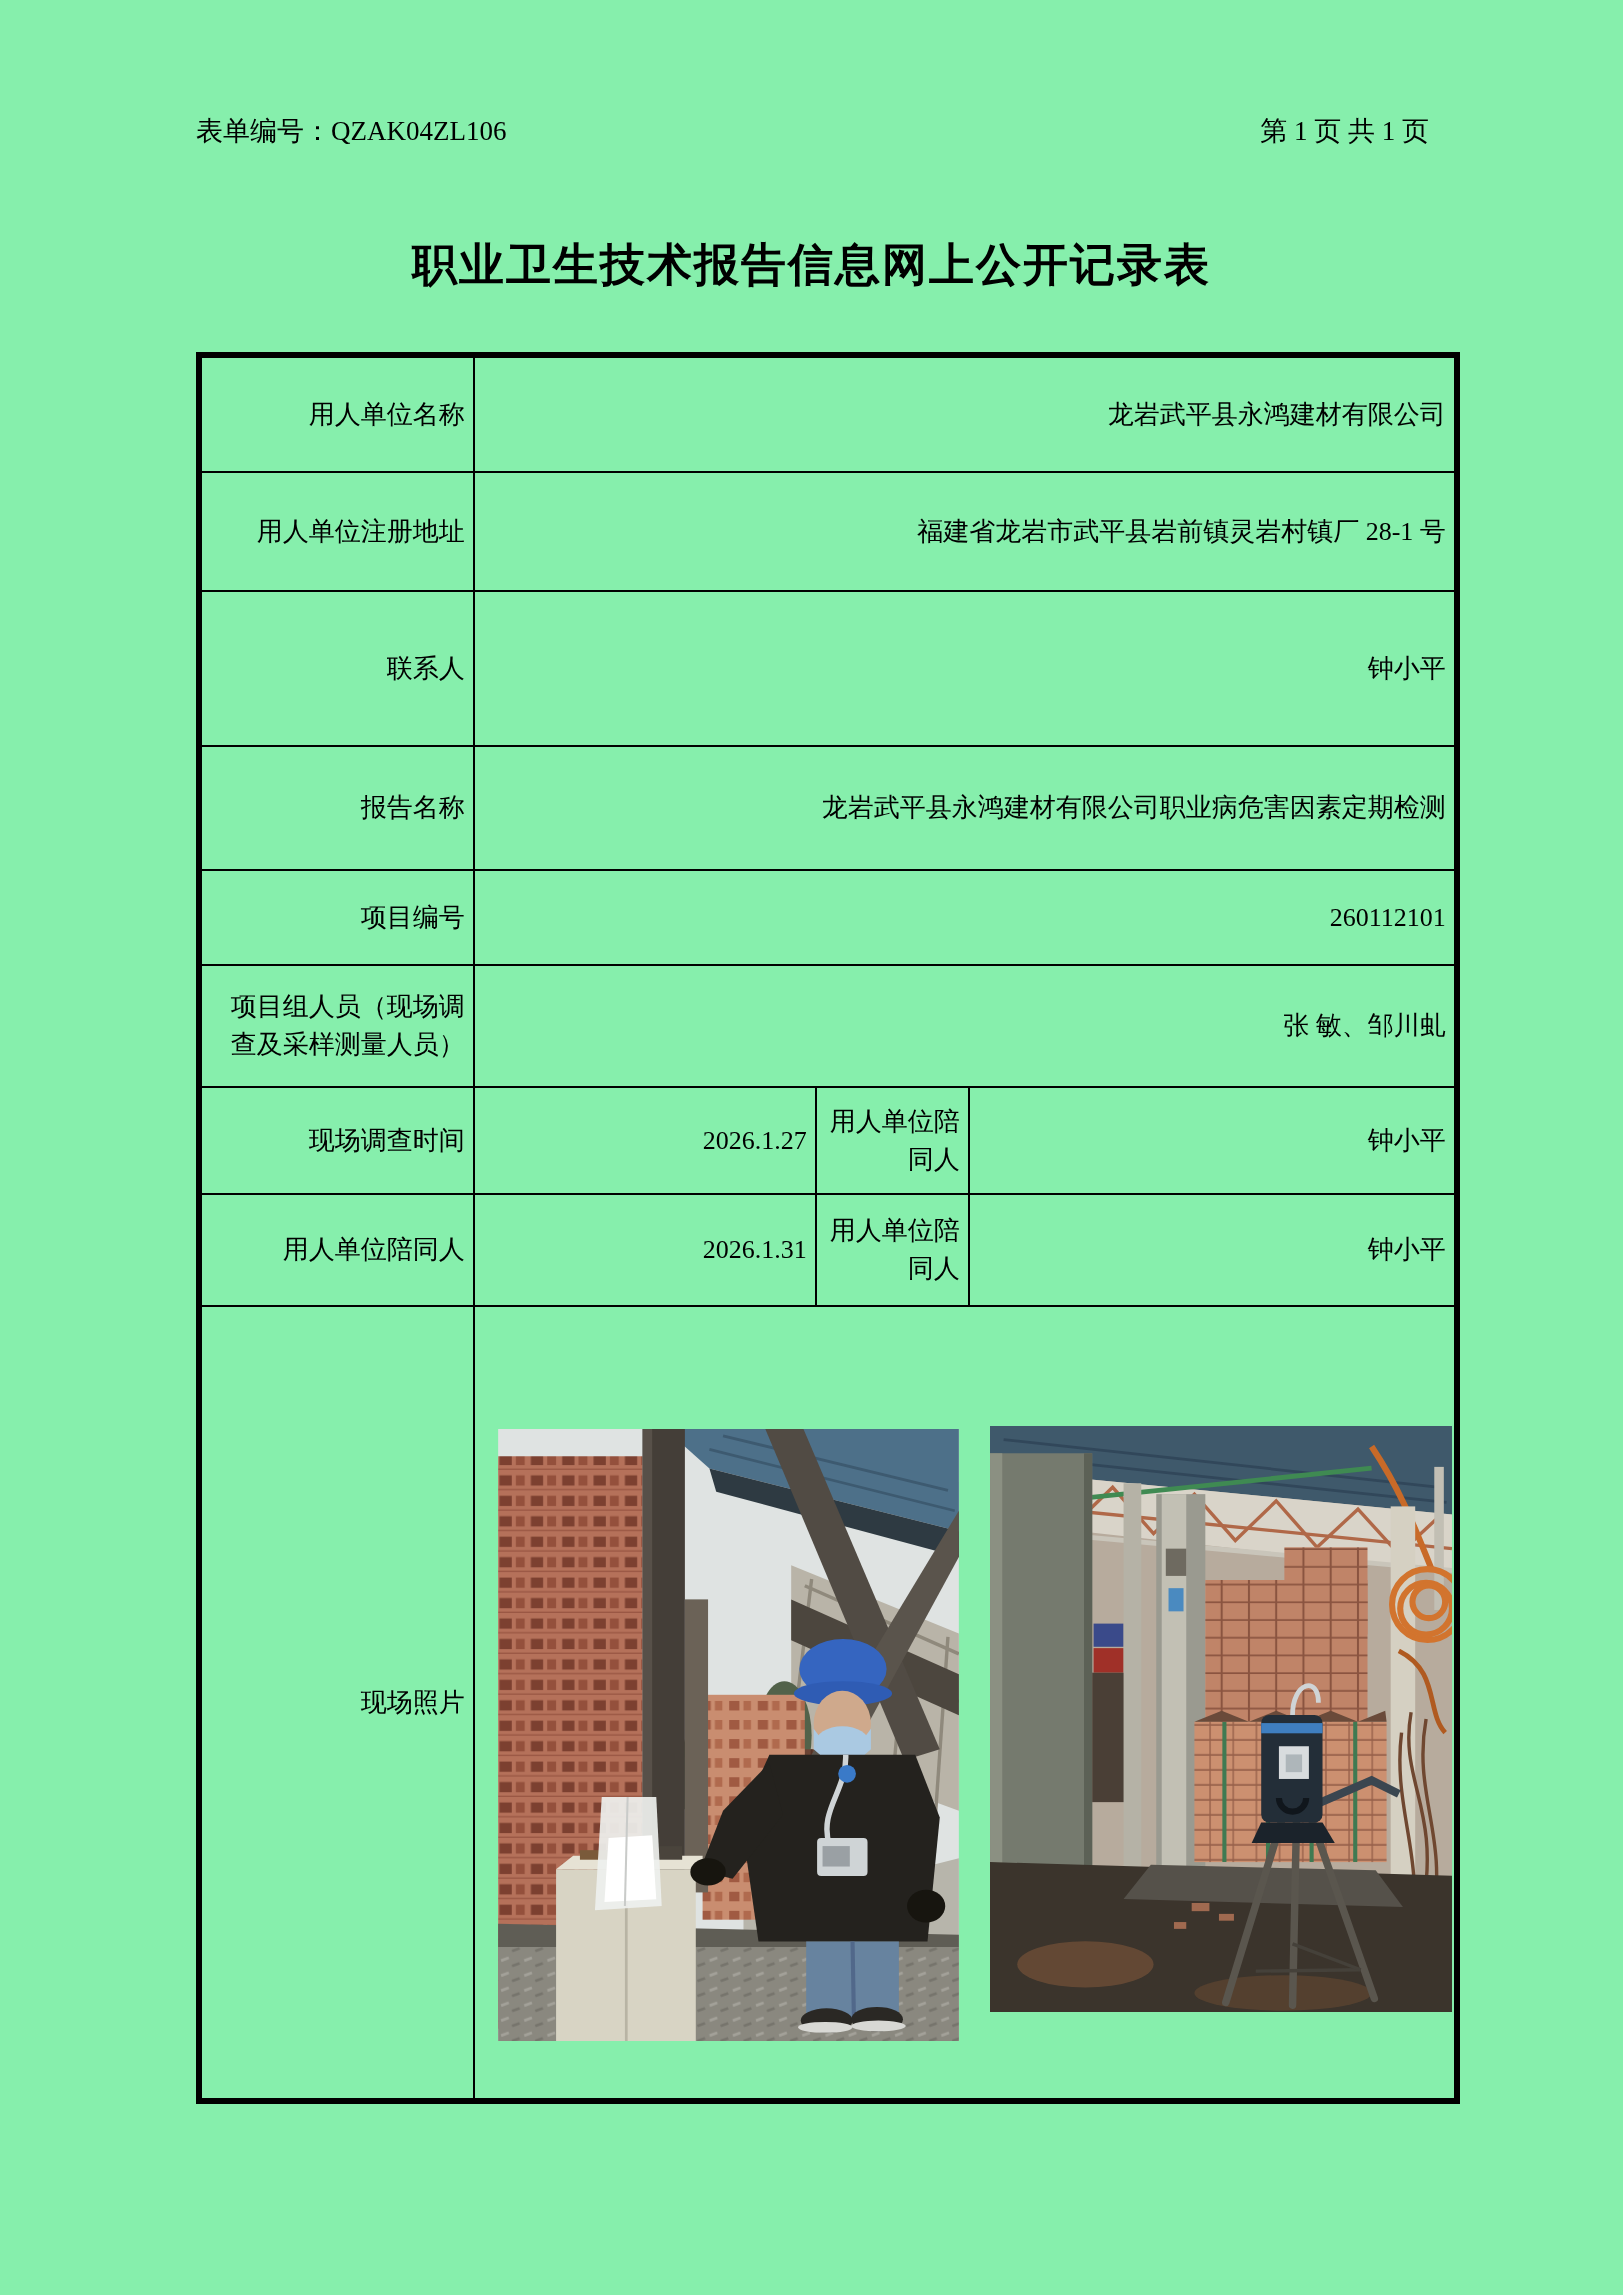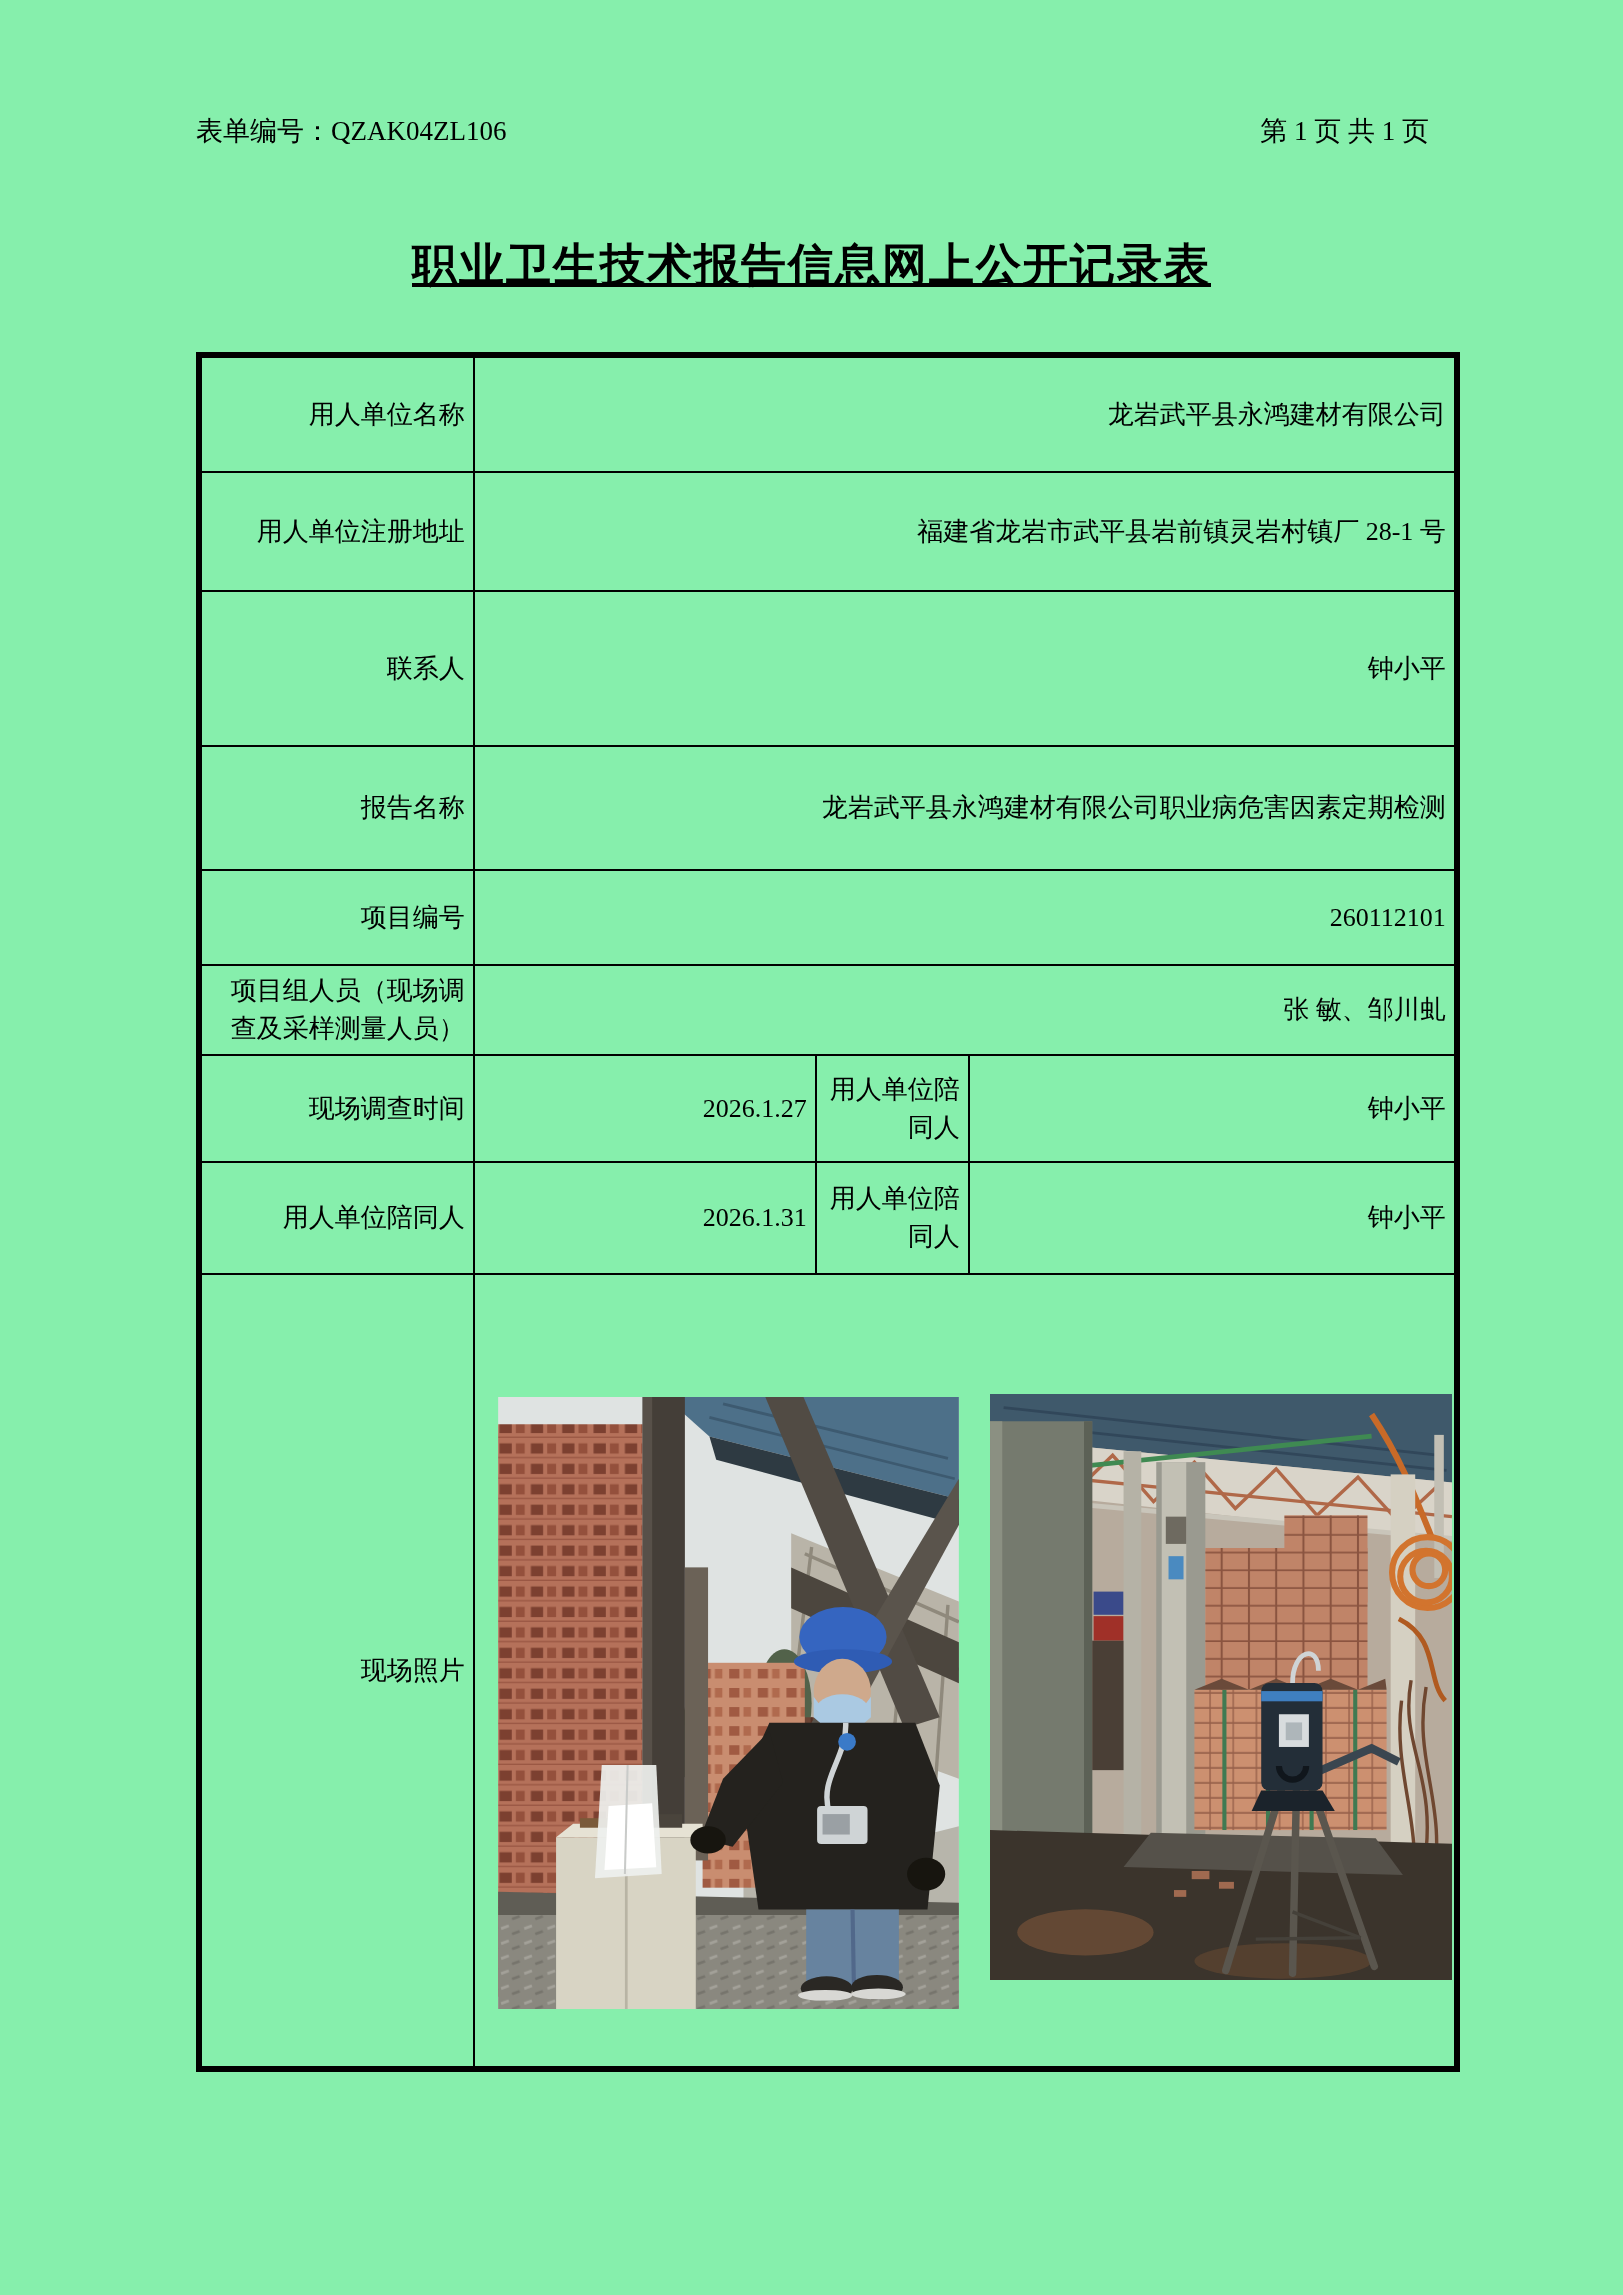--- a/index.html
+++ b/index.html
@@ -10,21 +10,20 @@
     font-family:"Liberation Serif","DejaVu Serif",serif;
     color:#000;
     overflow:hidden;
   }
   .hdr-left{position:absolute;left:196px;top:113px;font-size:27px;white-space:nowrap;}
   .hdr-right{position:absolute;right:194px;top:113px;font-size:27px;white-space:nowrap;}
   .doc-title{
     position:absolute;left:0;top:235px;width:100%;
     text-align:center;font-size:45px;font-weight:bold;letter-spacing:2px;
     margin:0;
-    text-decoration:underline;
   }
   table.record{
     position:absolute;left:196px;top:352px;
     width:1259px;
     border-collapse:collapse;
     table-layout:fixed;
   }
   table.record,table.record td{border:2.7px solid #000;}
   table.record{border-width:6.1px;}
   table.record td{
@@ -72,21 +71,21 @@
         <td colspan="3">钟小平</td>
       </tr>
       <tr style="height:124px">
         <td class="lbl">报告名称</td>
         <td colspan="3">龙岩武平县永鸿建材有限公司职业病危害因素定期检测</td>
       </tr>
       <tr style="height:95px">
         <td class="lbl">项目编号</td>
         <td colspan="3">260112101</td>
       </tr>
-      <tr style="height:90px">
+      <tr style="height:122px">
         <td class="lbl lbl-long">项目组人员（现场调查及采样测量人员）</td>
         <td colspan="3">张 敏、邹川虬</td>
       </tr>
       <tr style="height:107px">
         <td class="lbl">现场调查时间</td>
         <td>2026.1.27</td>
         <td class="escort">用人单位陪同人</td>
         <td>钟小平</td>
       </tr>
       <tr style="height:112px">

